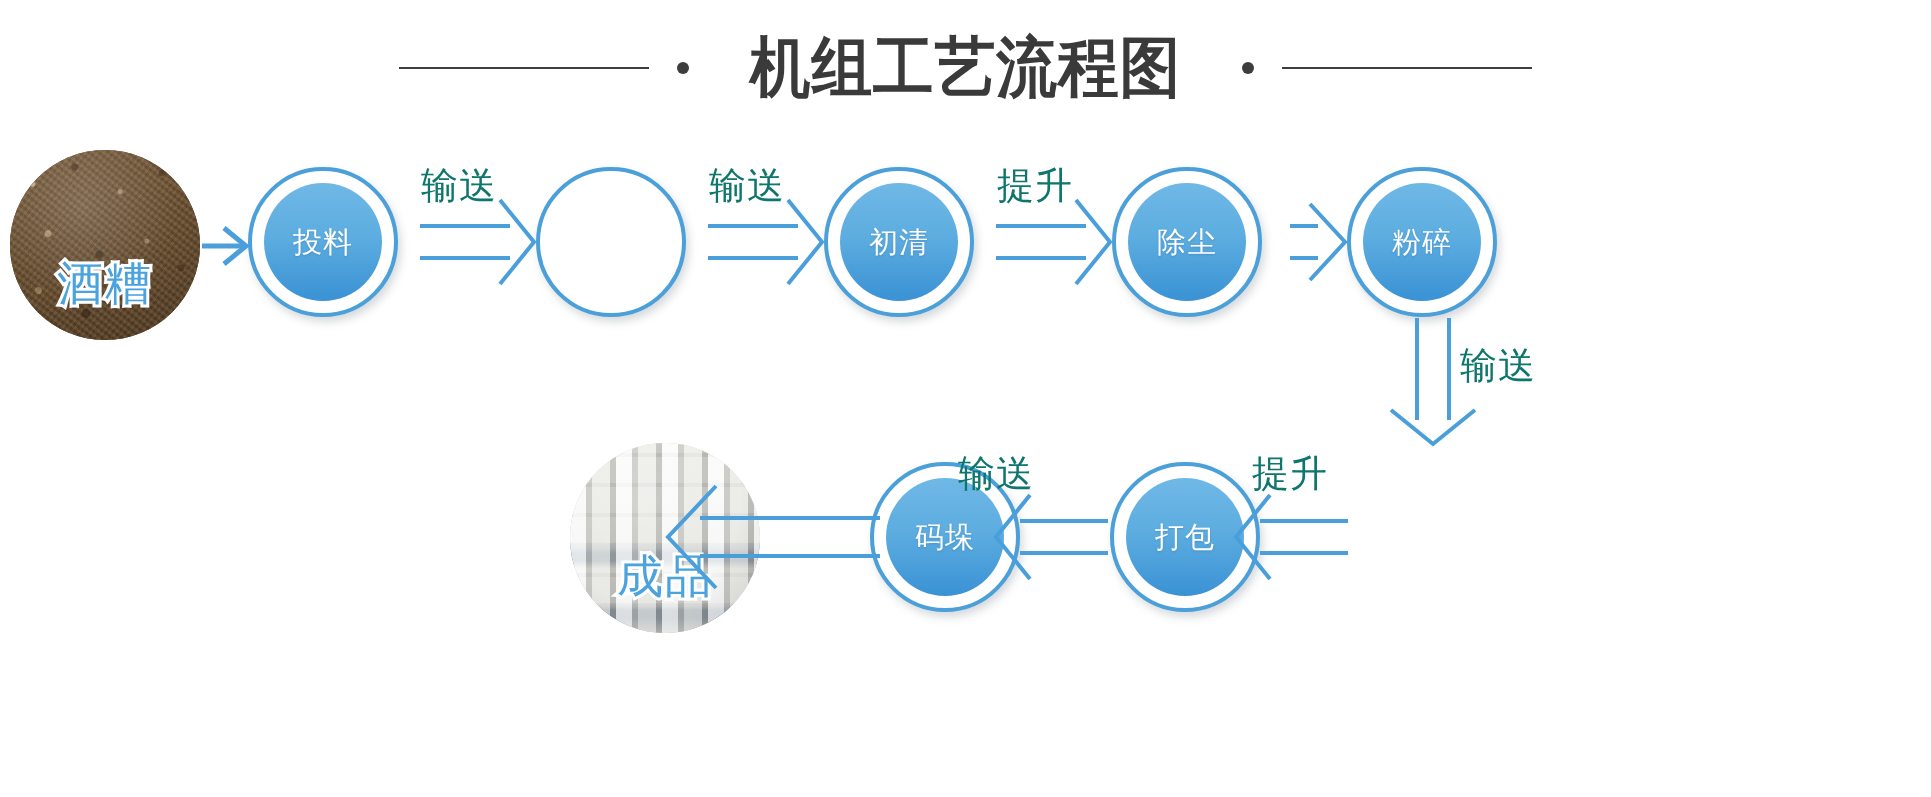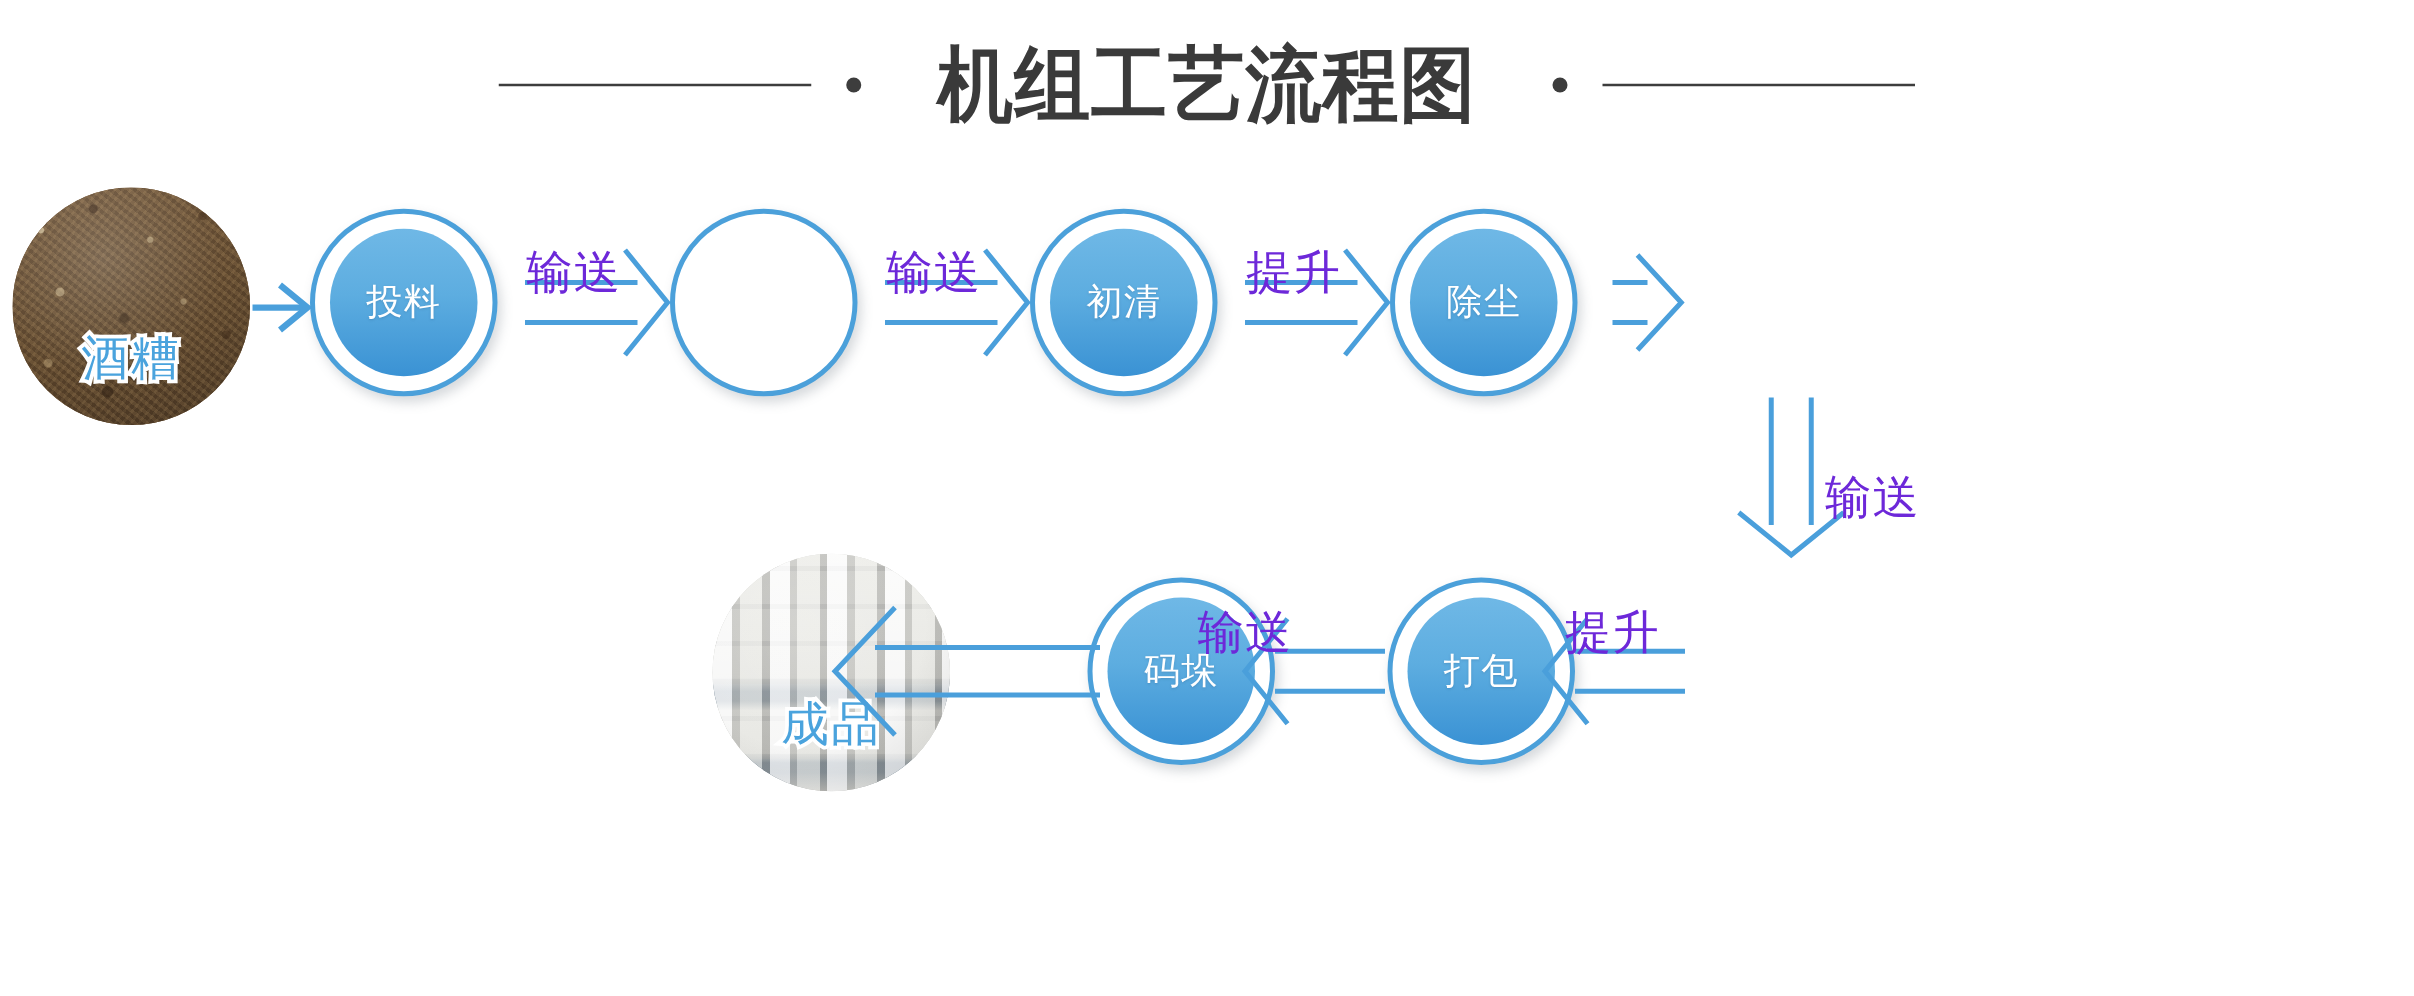--- a/index.html
+++ b/index.html
@@ -26,21 +26,21 @@
   .node .core{position:absolute;left:16px;top:16px;width:118px;height:118px;
               border-radius:50%;
               background:linear-gradient(to bottom,#6fb8e6 0%,#5dadE0 45%,#3a92d4 100%);
               display:flex;align-items:center;justify-content:center;}
   .node .core-label{color:#ffffff;font-size:29px;line-height:1;white-space:nowrap;
                     letter-spacing:1px;text-shadow:0 1px 2px rgba(40,80,120,.25);}
 
   
   .photo-node{position:absolute;width:190px;height:190px;border-radius:50%;
               overflow:hidden;display:flex;align-items:flex-end;justify-content:center;}
-  .photo-label{position:relative;z-index:3;font-size:38px;line-height:1;
+  .photo-label{position:relative;z-index:3;font-size:46px;line-height:1;
                color:#4aa3dd;font-weight:normal;white-space:nowrap;
                padding-bottom:34px;letter-spacing:2px;
                -webkit-text-stroke:6px #ffffff;paint-order:stroke fill;}
   .photo-tex{position:absolute;inset:0;z-index:1;}
 
   
   .tex-grain{
     background-color:#7d6245;
     background-image:
       radial-gradient(circle at 12% 18%, rgba(255,240,200,.55) 0 2px, transparent 3px),
@@ -74,22 +74,22 @@
         #cfcfcb 52%, #3f5872 58%, #41596f 62%,
         #d2d2ce 66%, #c9c9c5 84%, #2f4a63 88%, #35506a 92%, #c6c6c2 100%);
   }
   .photo-node .shade{position:absolute;inset:0;z-index:2;
     background:radial-gradient(circle at 38% 30%, rgba(255,255,255,.16) 0%, rgba(0,0,0,.00) 55%, rgba(0,0,0,.12) 100%);}
 
   
   #links{position:absolute;left:0;top:0;width:1931px;height:797px;z-index:4;}
 
   
-  .link-label{position:absolute;font-size:37px;line-height:1;color:#6d28d9;
-              white-space:nowrap;letter-spacing:1px;z-index:5;margin-top:32px;}
+  .link-label{position:absolute;font-size:37px;line-height:1;color:#0f766e;
+              white-space:nowrap;letter-spacing:1px;z-index:5;}
 </style>
 </head>
 <body>
 
 <div id="stage">
 
   <div id="title-bar">
     <div class="title-rule" style="width:250px"></div>
     <div class="title-dot"></div>
     <div id="title-text">机组工艺流程图</div>
@@ -187,20 +187,26 @@
     </div>
   </div>
 
   <div class="node" style="left:1112px;top:167px">
     <div class="ring"></div>
     <div class="core">
       <span class="core-label">除尘</span>
     </div>
   </div>
 
+  <div class="node" style="left:1347px;top:167px">
+    <div class="ring"></div>
+    <div class="core">
+      <span class="core-label">粉碎</span>
+    </div>
+  </div>
 
 
   <div class="node" style="left:1110px;top:462px">
     <div class="ring"></div>
     <div class="core">
       <span class="core-label">打包</span>
     </div>
   </div>
 
   <div class="node" style="left:870px;top:462px">

